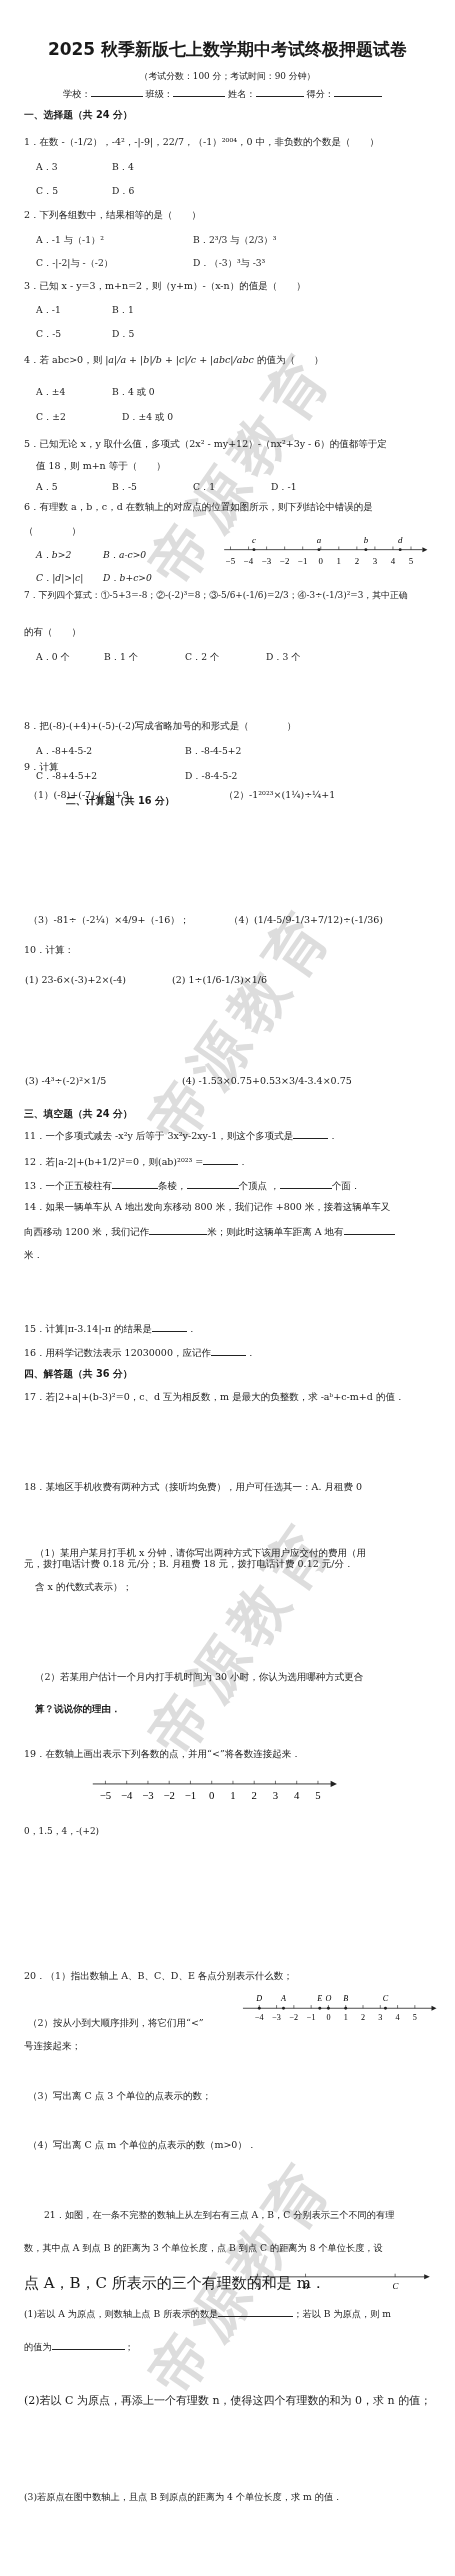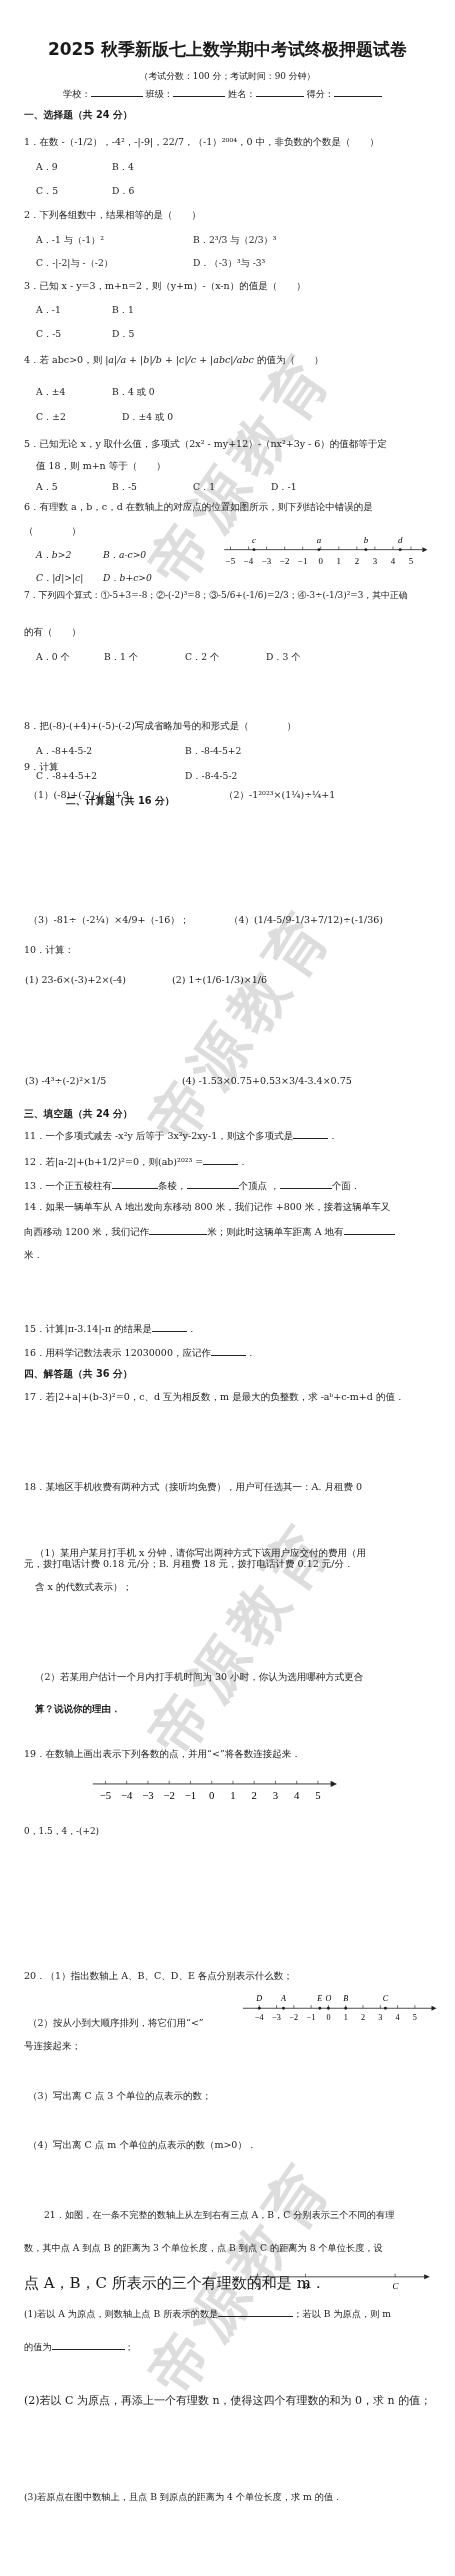--- a/index.html
+++ b/index.html
@@ -43,21 +43,21 @@
 <div class="abs info">
   <span>学校：</span><span class="blank" style="width:52px"></span>
   <span>班级：</span><span class="blank" style="width:52px"></span>
   <span>姓名：</span><span class="blank" style="width:48px"></span>
   <span>得分：</span><span class="blank" style="width:48px"></span>
 </div>
 
 <div class="abs section" style="top:109px;">一、选择题（共 24 分）</div>
 
 <div class="abs q" style="top:136px;">1．在数 -（-1/2），-4²，-|-9|，22/7，（-1）²⁰⁰⁴，0 中，非负数的个数是（　　）</div>
-<div class="abs q2 opt" style="top:161px;">A．9</div>
+<div class="abs q2 opt" style="top:161px;">A．3</div>
 <div class="abs opt" style="top:161px; left:112px;">B．4</div>
 <div class="abs q2 opt" style="top:185px;">C．5</div>
 <div class="abs opt" style="top:185px; left:112px;">D．6</div>
 
 <div class="abs q" style="top:209px;">2．下列各组数中，结果相等的是（　　）</div>
 <div class="abs q2 opt" style="top:234px;">A．-1 与（-1）²</div>
 <div class="abs opt" style="top:234px; left:193px;">B．2³/3 与（2/3）³</div>
 <div class="abs q2 opt" style="top:257px;">C．-|-2|与 -（-2）</div>
 <div class="abs opt" style="top:257px; left:193px;">D．（-3）³与 -3³</div>
 

